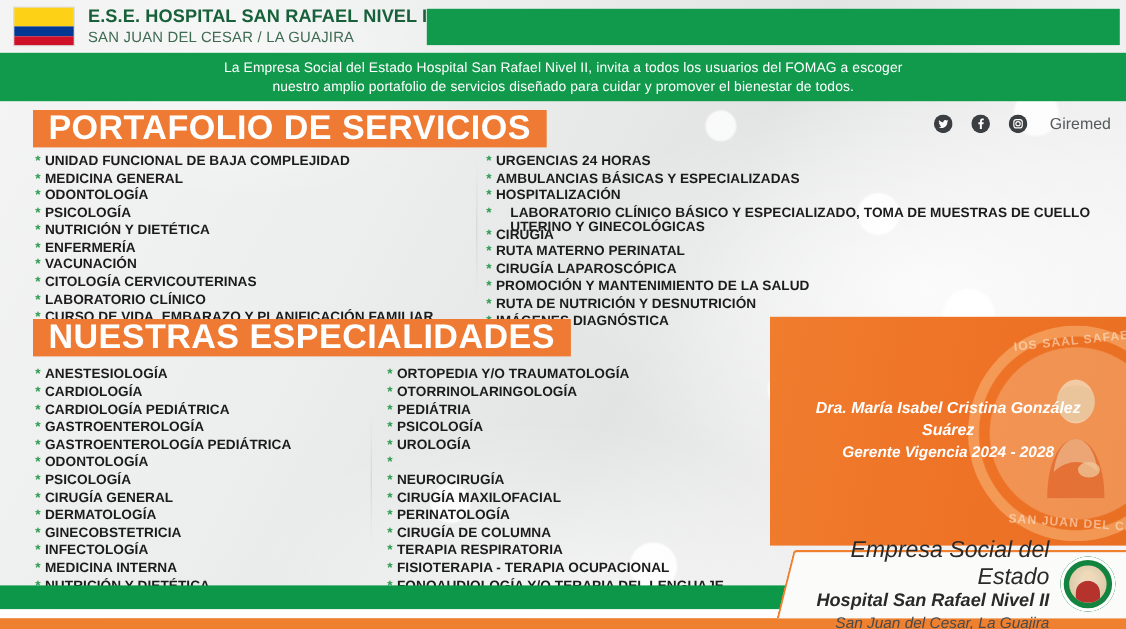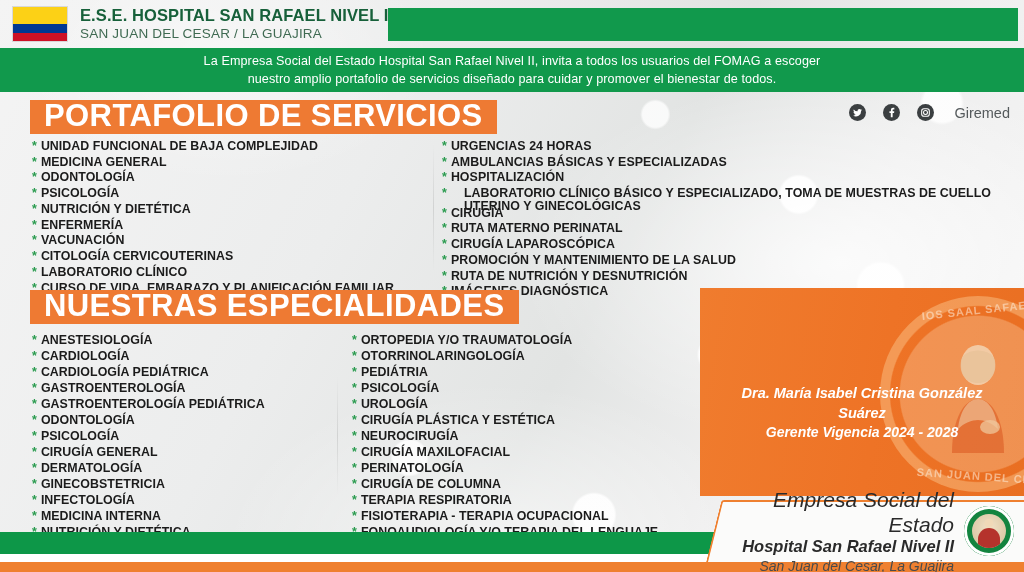--- a/index.html
+++ b/index.html
@@ -169,21 +169,21 @@
     position: absolute; left: 50%; top: 8px;
     transform: translateX(-50%) rotate(-6deg);
     white-space: nowrap;
   }
   .seal-ring-text .bottom {
     position: absolute; left: 50%; bottom: 10px;
     transform: translateX(-50%) rotate(4deg);
     white-space: nowrap;
   }
   .manager-text {
-    position: absolute; left: 0; right: 0; top: 96px;
+    position: absolute; left: 0; right: 0; top: 74px;
     text-align: center; color: #ffffff;
     font-style: italic; line-height: 1.35;
     z-index: 3; padding: 0 16px;
   }
   .manager-text .name { font-size: 14.5px; font-weight: bold; }
   .manager-text .role { font-size: 14px; font-weight: bold; }
 
   
   .band-green-bottom {
     position: absolute; left: 0; bottom: 18px; width: 1024px; height: 22px;
@@ -465,21 +465,20 @@
       <div class="item">
         <span class="ast">*</span>
         <span class="txt">PSICOLOGÍA</span>
       </div>
       <div class="item">
         <span class="ast">*</span>
         <span class="txt">UROLOGÍA</span>
       </div>
       <div class="item">
         <span class="ast">*</span>
-        <span class="txt">CIRUGÍA PLÁSTICA Y ESTÉTICA</span>
       </div>
       <div class="item">
         <span class="ast">*</span>
         <span class="txt">NEUROCIRUGÍA</span>
       </div>
       <div class="item">
         <span class="ast">*</span>
         <span class="txt">CIRUGÍA MAXILOFACIAL</span>
       </div>
       <div class="item">

